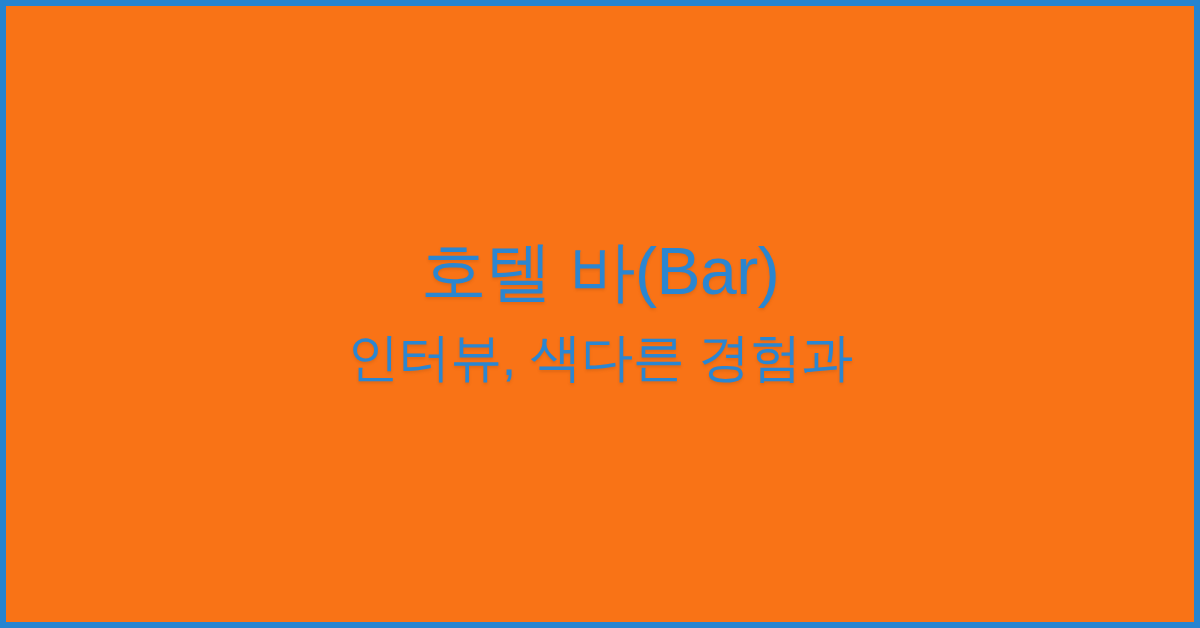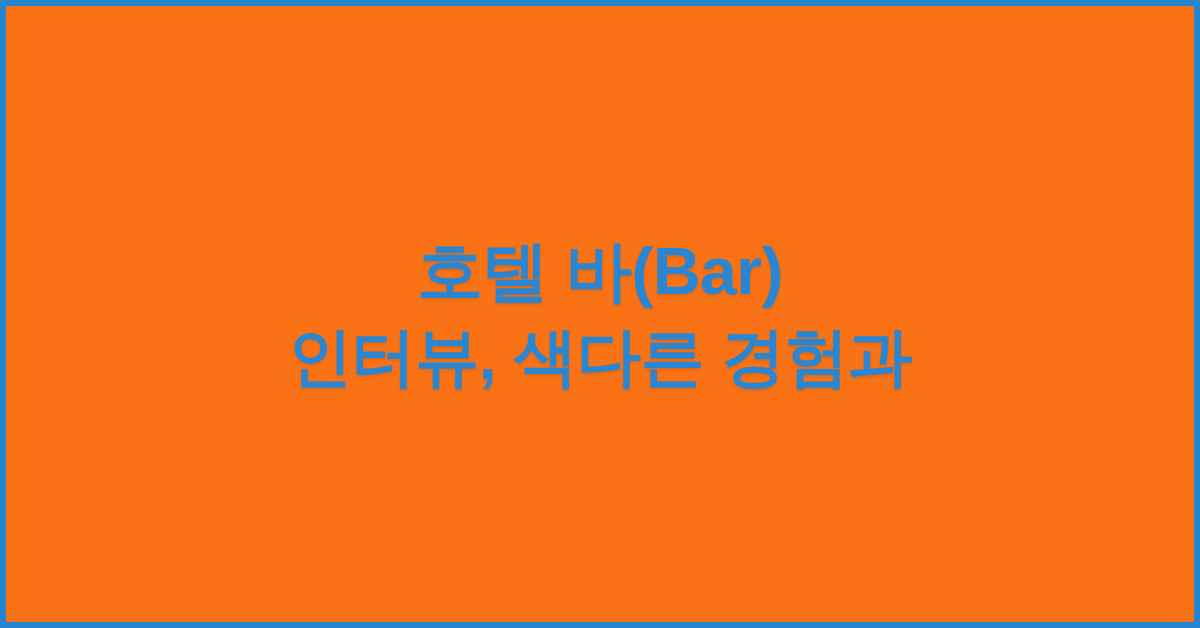--- a/index.html
+++ b/index.html
@@ -35,28 +35,28 @@
     box-sizing: border-box;
   }
 
   .title-line {
     display: block;
     width: 100%;
     text-align: center;
     color: #2b86d1;
     font-size: 66px;
     line-height: 86px;
-    font-weight: 700;
+    font-weight: 400;
     letter-spacing: -0.5px;
     white-space: nowrap;
     text-shadow: 0 2px 3px rgba(120, 60, 10, 0.18);
   }
 
   .title-line-1 { font-size: 66px; }
-  .title-line-2 { font-size: 64px; }
+  .title-line-2 { font-size: 52px; }
   .title-line-3 { font-size: 66px; }
 </style>
 </head>
 <body>
 
 <div class="canvas">
 
   <div class="title-block">
     <span class="title-line title-line-1">호텔 바(Bar)</span>
     <span class="title-line title-line-2">인터뷰, 색다른 경험과</span>

